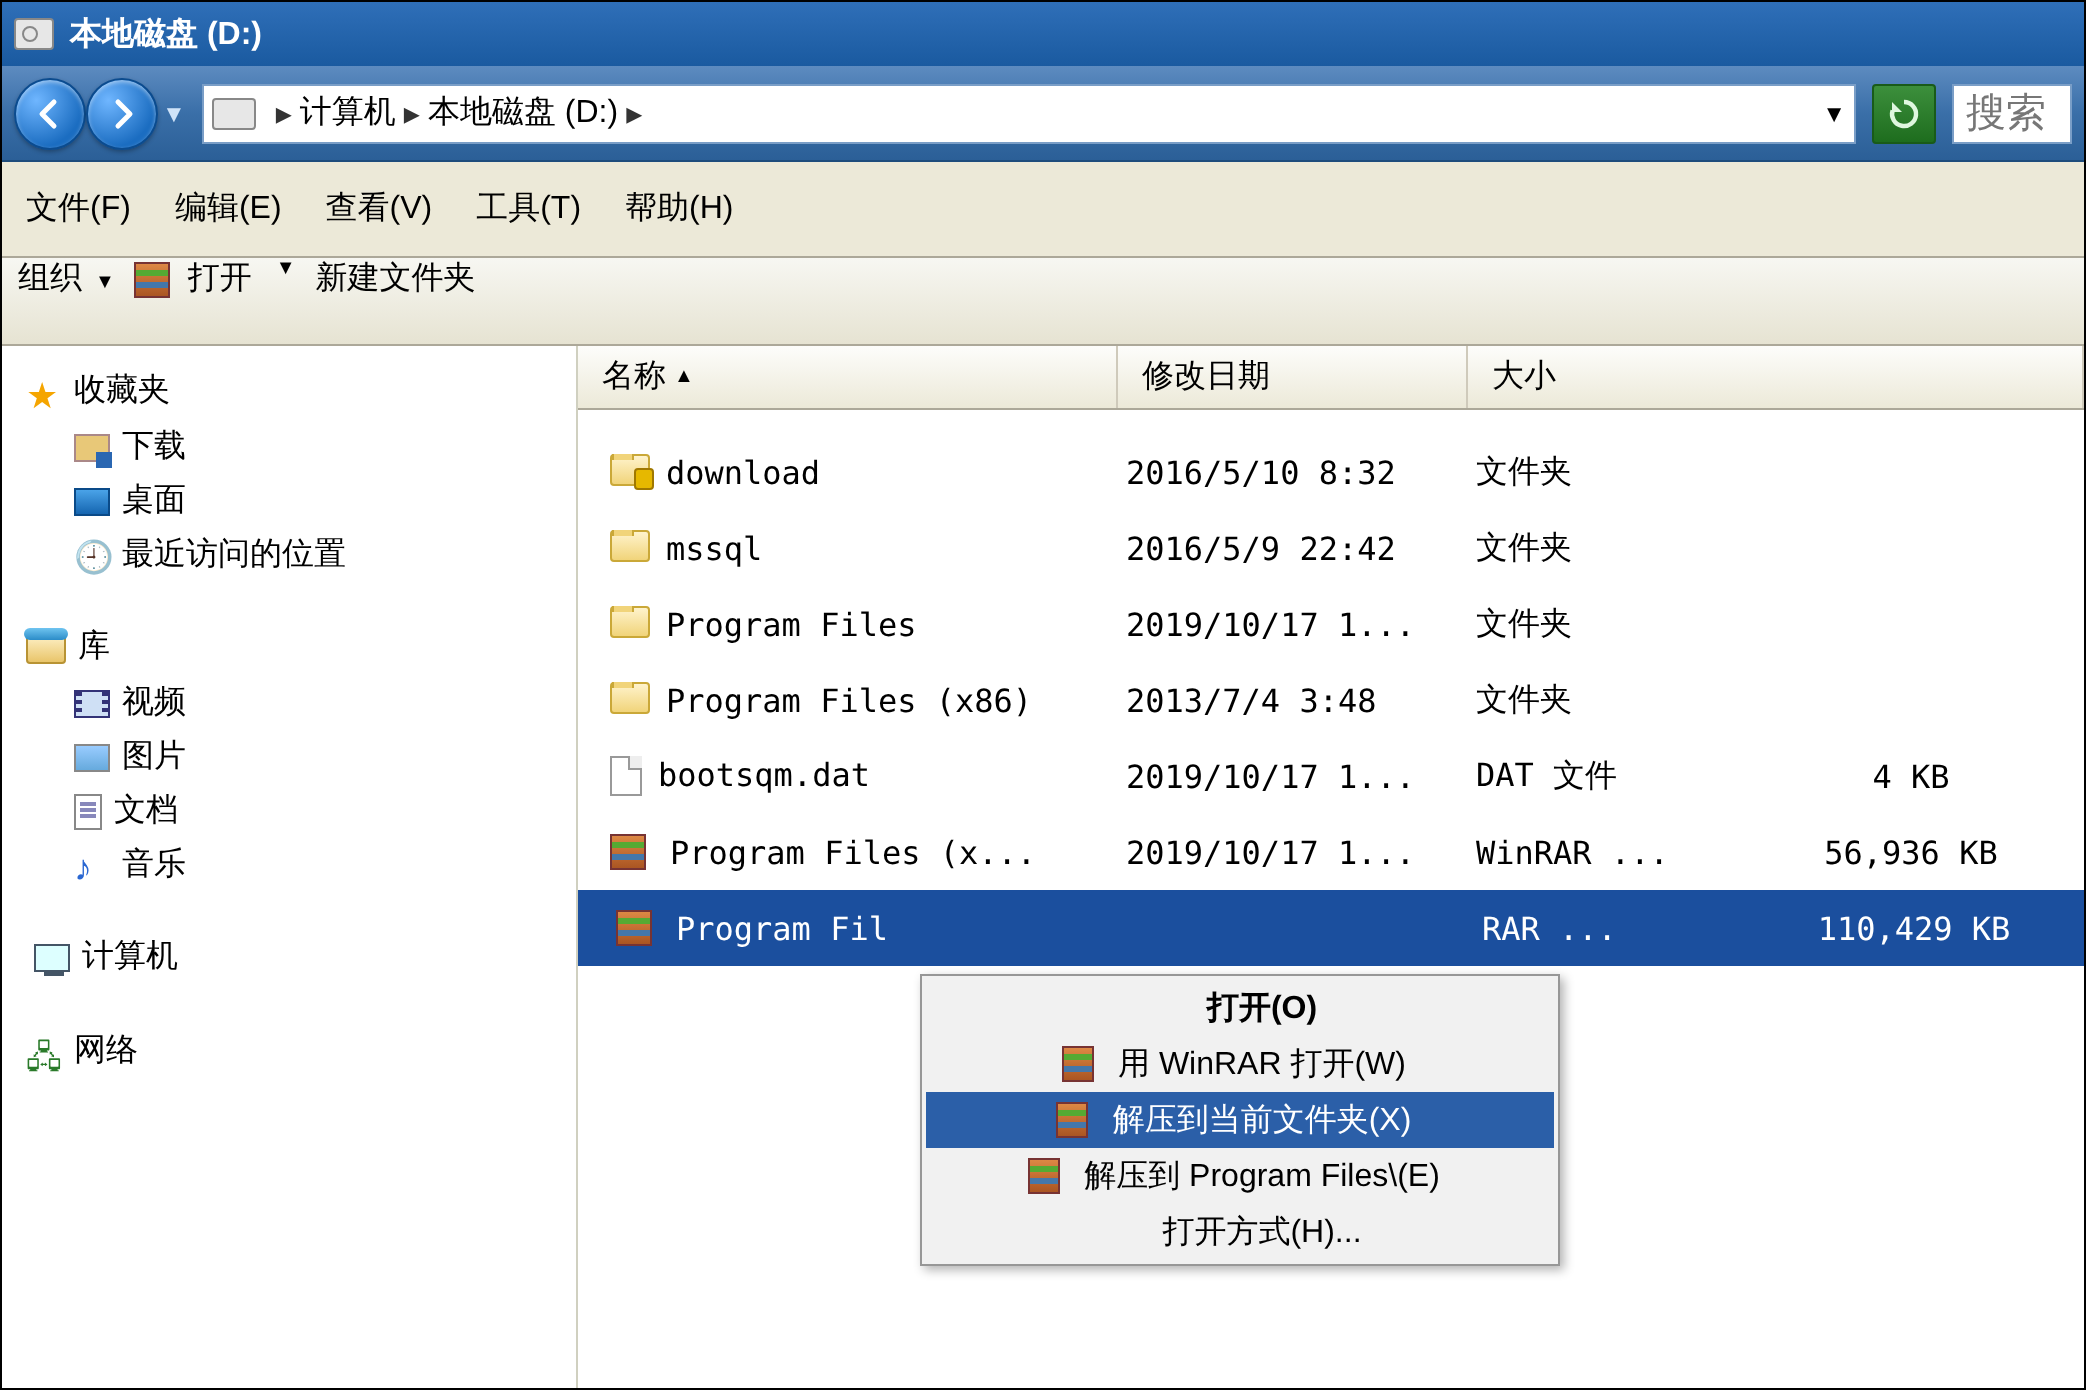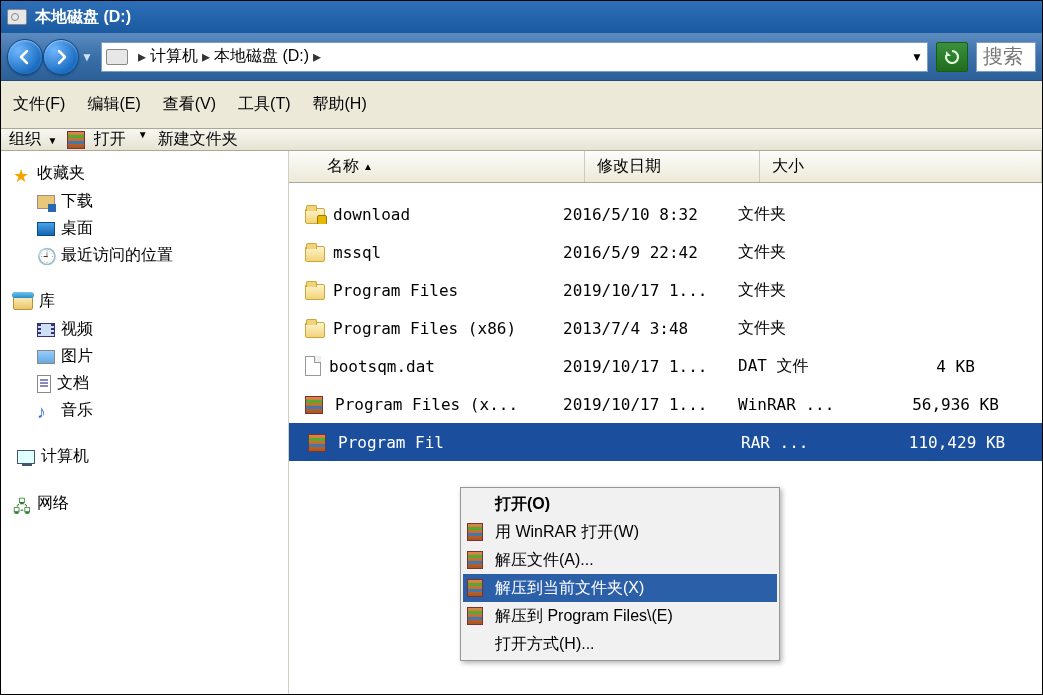--- a/index.html
+++ b/index.html
@@ -105,21 +105,21 @@
     display: flex;
     align-items: center;
     gap: 14px;
     padding: 0 8px;
     font-size: 16px;
     border-bottom: 1px solid #aca899;
   }
   .menubar .mi { padding: 2px 4px; cursor: default; }
   
   .toolbar {
-    height: 22px;
+    height: 44px;
     background: linear-gradient(#f7f7f2,#e6e3d2);
     display: flex;
     align-items: flex-start;
     gap: 10px;
     padding: 0 8px;
     font-size: 16px;
     border-bottom: 1px solid #aca899;
   }
   .toolbar .dd { font-size: 10px; margin-left:2px; }
   .rar-icon {
@@ -187,37 +187,37 @@
     display:flex; align-items:center;
     font-size:16px;
   }
   .col {
     padding: 0 12px;
     border-right: 1px solid #cfcabb;
     height: 100%;
     display:flex;align-items:center;
     gap:4px;
   }
-  .col-name { width: 270px; margin-left: 26px; }
+  .col-name { width: 270px; }
   .col-date { width: 175px; }
   .col-type { width: 145px; }
   .col-size { flex:1; justify-content:flex-start; }
   .sort-ind { font-size:10px;}
   .rows { padding-top: 12px; font-family: "NSimSun","SimSun",monospace; font-size:16px; }
   .row {
     display:flex; align-items:center;
     height: 38px;
     padding-left: 16px;
   }
   .row.sel {
     background: #1b4f9e;
     color: #fff;
     padding-left: 19px;
   }
-  .cell-name { width: 258px; display:flex;align-items:flex-end;gap:8px; overflow:hidden; white-space:nowrap; }
+  .cell-name { width: 258px; display:flex;align-items:flex-start;gap:8px; overflow:hidden; white-space:nowrap; }
   .cell-date { width: 175px; }
   .cell-type { width: 145px; }
   .cell-size { flex:1; text-align:center; padding-right: 14px; }
   .ic-folder{width:20px;height:16px;background:linear-gradient(#fff3cc,#f1d47a);border:1px solid #caa838;border-radius:2px;position:relative;}
   .ic-folder::before{content:"";position:absolute;left:0;top:-4px;width:9px;height:5px;background:#f1d47a;border:1px solid #caa838;border-bottom:none;border-radius:2px 2px 0 0;}
   .ic-folder.lock::after{content:"";position:absolute;right:-3px;bottom:-3px;width:8px;height:9px;background:#e6b800;border:1px solid #a07800;border-radius:2px;}
   .ic-file{width:16px;height:20px;background:#fff;border:1px solid #999;position:relative;}
   .ic-file::before{content:"";position:absolute;right:-1px;top:-1px;width:6px;height:6px;background:#eee;border-left:1px solid #999;border-bottom:1px solid #999;}
   
   .ctxmenu {
@@ -229,20 +229,21 @@
     border: 1px solid #979797;
     box-shadow: 2px 2px 5px rgba(0,0,0,.3);
     font-size: 16px;
     padding: 2px;
     z-index: 50;
   }
   .ctx-item {
     display:flex;align-items:center;gap:8px;
     padding: 4px 10px 4px 4px;
     height: 28px;
+    justify-content: center;
   }
   .ctx-item .ctx-ic{width:20px;display:flex;justify-content:center;}
   .ctx-item.sel {
     background: #2b5fa8;
     color: #fff;
   }
 </style>
 </head>
 <body>
 
@@ -447,26 +448,20 @@
   <div class="ctx-item">
     <span class="ctx-ic"></span>
     <span style="font-weight:bold">打开(O)</span>
   </div>
   <div class="ctx-item">
     <span class="ctx-ic">
         <span class="rar-icon"></span>
       </span>
     <span>用 WinRAR 打开(W)</span>
   </div>
-  <div class="ctx-item">
-    <span class="ctx-ic">
-        <span class="rar-icon"></span>
-      </span>
-    <span>解压文件(A)...</span>
-  </div>
   <div class="ctx-item sel">
     <span class="ctx-ic">
         <span class="rar-icon"></span>
       </span>
     <span>解压到当前文件夹(X)</span>
   </div>
   <div class="ctx-item">
     <span class="ctx-ic">
         <span class="rar-icon"></span>
       </span>

